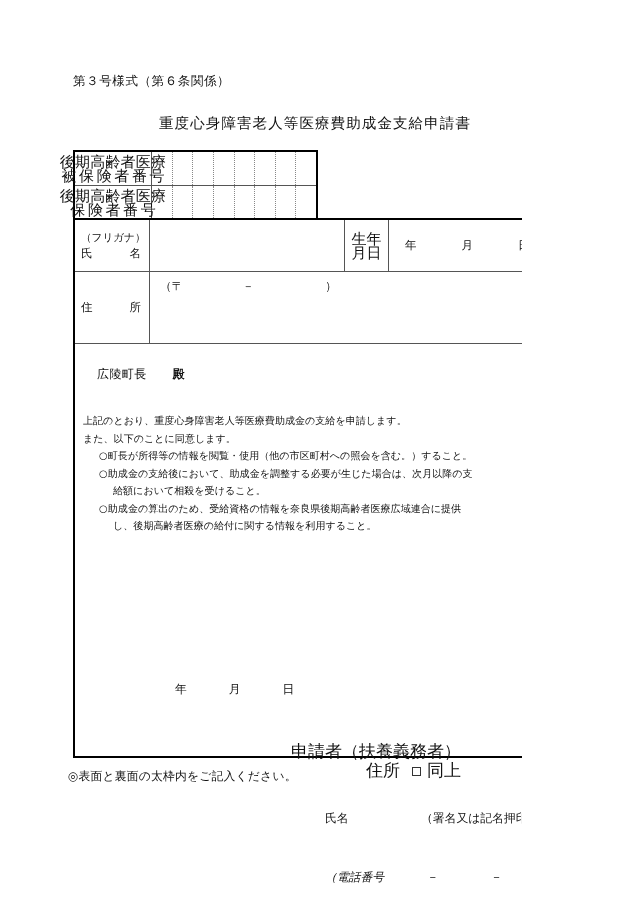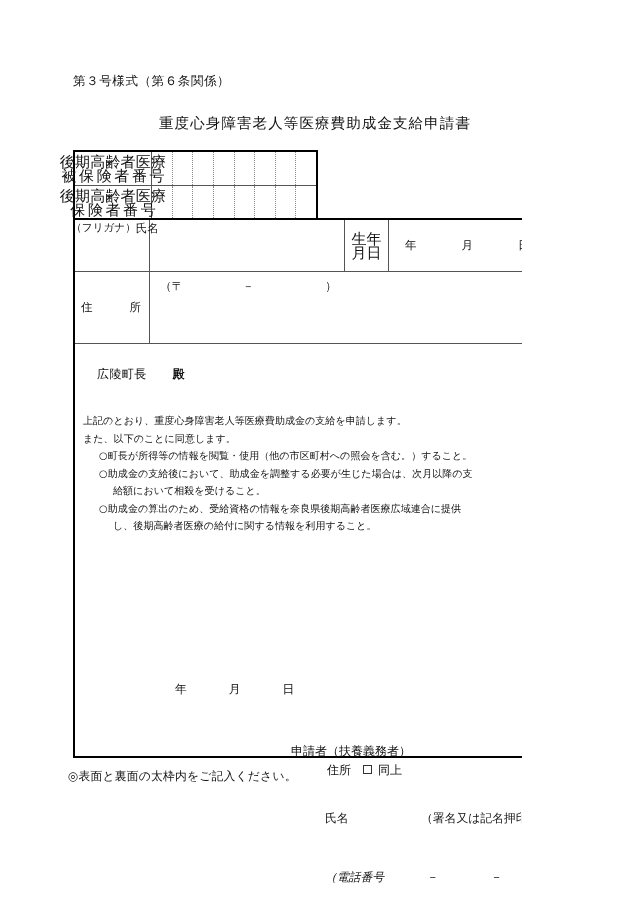--- a/index.html
+++ b/index.html
@@ -112,21 +112,21 @@
     height: 52px;
     border-bottom: 1px solid #555;
     box-sizing: border-box;
   }
   .cell-name-label {
     width: 75px;
     flex: 0 0 75px;
     border-right: 1px solid #555;
     box-sizing: border-box;
     display: flex;
-    flex-direction: row;
+    flex-direction: column;
     justify-content: center;
     padding-left: 6px;
   }
   .cell-name-label .l1 {
     font-size: 10.6px;
     line-height: 15px;
     white-space: nowrap;
   }
   .cell-name-label .l2 {
     font-size: 11.5px;
@@ -248,23 +248,24 @@
     white-space: nowrap;
     text-align: right;
   }
   .date-line .m { margin-left: 42px; }
   .date-line .d { margin-left: 42px; }
 
   .applicant {
     position: absolute;
     left: 216px;
     top: 398px;
-    font-size: 12px;
+    font-size: 17px;
     line-height: 19px;
     white-space: nowrap;
+    text-align: right;
   }
   .applicant .addr-row { padding-left: 36px; }
   .applicant .chk {
     display: inline-block;
     width: 9px;
     height: 9px;
     border: 1px solid #333;
     box-sizing: border-box;
     margin: 0 6px 0 12px;
     vertical-align: 0px;

